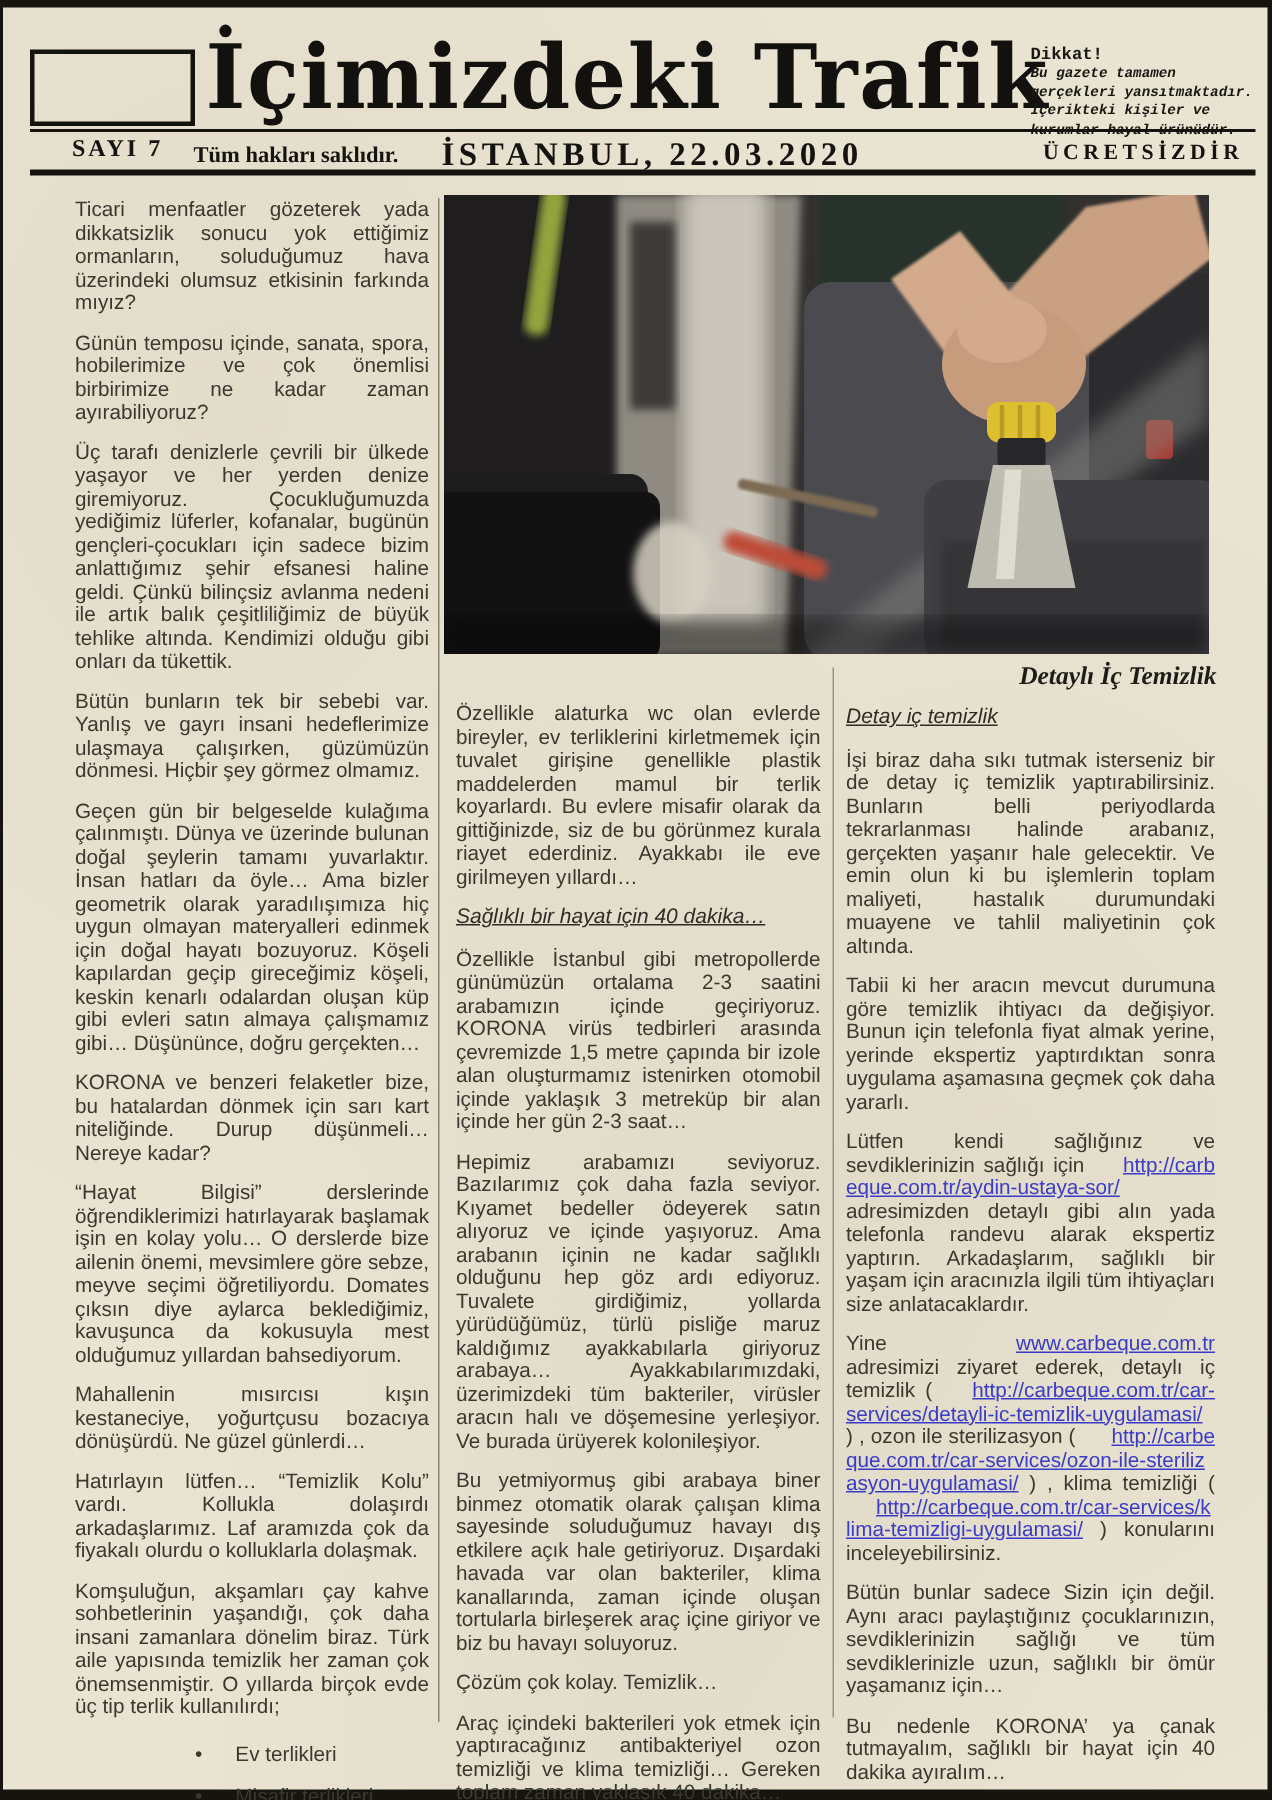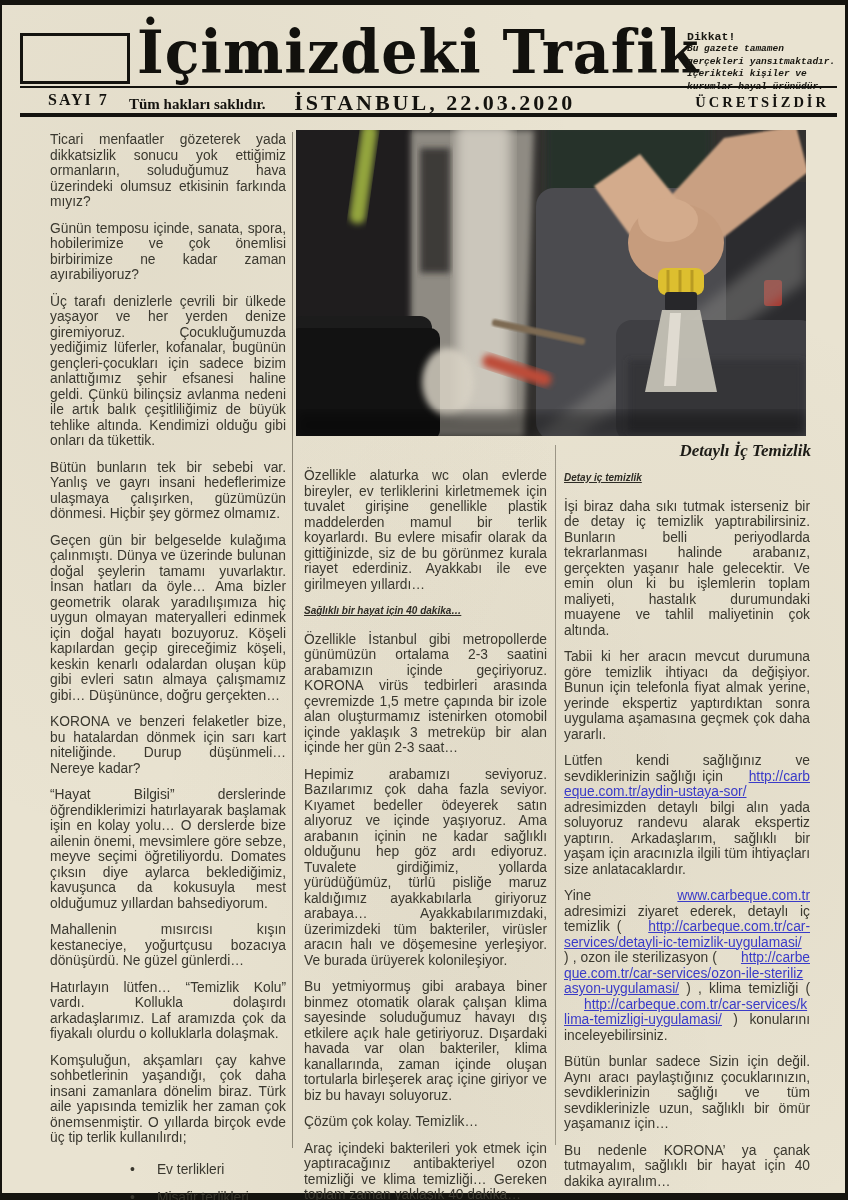--- a/index.html
+++ b/index.html
@@ -48,21 +48,21 @@
   .photo{position:absolute;left:294px;top:125px;width:510px;height:306px;overflow:hidden;}
   .photo-caption{position:absolute;right:34px;top:436px;
     font-family:"Liberation Serif",serif;font-weight:bold;font-style:italic;
     font-size:17px;color:#1d1c17;}
   
   .col{position:absolute;font-size:13.8px;line-height:15.5px;text-align:justify;color:#3a382f;}
   .col-1{left:48px;top:127px;width:236px;}
   .col-2{left:302px;top:463px;width:243px;}
   .col-3{left:562px;top:463px;width:246px;}
   .para{margin:0 0 11px 0;}
-  .col-heading{font-size:10px;font-weight:bold;font-style:italic;
+  .col-heading{font-size:14px;font-weight:normal;font-style:italic;
     text-decoration:underline;margin:2px 0 13px 0;color:#2e2c25;}
   .bullets{list-style:none;margin:16px 0 0 0;padding:0 0 0 80px;}
   .bullets li{margin-bottom:13px;}
   .bullets li::before{content:"•";margin-right:22px;font-size:14px;}
   .inline-link{color:#3a3bc8;text-decoration:underline;overflow-wrap:anywhere;word-break:break-all;cursor:pointer;margin-left:20px;}
   .divider-1{position:absolute;left:290px;top:127px;width:1px;height:1016px;background:rgba(62,57,45,.55);}
   .divider-2{position:absolute;left:553px;top:440px;width:1px;height:700px;background:rgba(62,57,45,.45);}
 </style>
 </head>
 <body>
@@ -159,20 +159,20 @@
       <p class="para">Özellikle İstanbul gibi metropollerde günümüzün ortalama 2-3 saatini arabamızın içinde geçiriyoruz. KORONA virüs tedbirleri arasında çevremizde 1,5 metre çapında bir izole alan oluşturmamız istenirken otomobil içinde yaklaşık 3 metreküp bir alan içinde her gün 2-3 saat…</p>
       <p class="para">Hepimiz arabamızı seviyoruz. Bazılarımız çok daha fazla seviyor. Kıyamet bedeller ödeyerek satın alıyoruz ve içinde yaşıyoruz. Ama arabanın içinin ne kadar sağlıklı olduğunu hep göz ardı ediyoruz. Tuvalete girdiğimiz, yollarda yürüdüğümüz, türlü pisliğe maruz kaldığımız ayakkabılarla giriyoruz arabaya… Ayakkabılarımızdaki, üzerimizdeki tüm bakteriler, virüsler aracın halı ve döşemesine yerleşiyor. Ve burada ürüyerek kolonileşiyor.</p>
       <p class="para">Bu yetmiyormuş gibi arabaya biner binmez otomatik olarak çalışan klima sayesinde soluduğumuz havayı dış etkilere açık hale getiriyoruz. Dışardaki havada var olan bakteriler, klima kanallarında, zaman içinde oluşan tortularla birleşerek araç içine giriyor ve biz bu havayı soluyoruz.</p>
       <p class="para">Çözüm çok kolay. Temizlik…</p>
       <p class="para">Araç içindeki bakterileri yok etmek için yaptıracağınız antibakteriyel ozon temizliği ve klima temizliği… Gereken toplam zaman yaklaşık 40 dakika…</p>
     </div>
   <div class="col col-3">
       <h3 class="col-heading">Detay iç temizlik</h3>
       <p class="para">İşi biraz daha sıkı tutmak isterseniz bir de detay iç temizlik yaptırabilirsiniz. Bunların belli periyodlarda tekrarlanması halinde arabanız, gerçekten yaşanır hale gelecektir. Ve emin olun ki bu işlemlerin toplam maliyeti, hastalık durumundaki muayene ve tahlil maliyetinin çok altında.</p>
       <p class="para">Tabii ki her aracın mevcut durumuna göre temizlik ihtiyacı da değişiyor. Bunun için telefonla fiyat almak yerine, yerinde ekspertiz yaptırdıktan sonra uygulama aşamasına geçmek çok daha yararlı.</p>
-      <p class="para"><span>Lütfen kendi sağlığınız ve sevdiklerinizin sağlığı için </span><a class="inline-link" href="#">http://carbeque.com.tr/aydin-ustaya-sor/</a><span> adresimizden detaylı bilgi alın yada soluyoruz randevu alarak ekspertiz yaptırın. Arkadaşlarım, sağlıklı bir yaşam için aracınızla ilgili tüm ihtiyaçları size anlatacaklardır.</span></p>
+      <p class="para"><span>Lütfen kendi sağlığınız ve sevdiklerinizin sağlığı için </span><a class="inline-link" href="#">http://carbeque.com.tr/aydin-ustaya-sor/</a><span> adresimizden detaylı gibi alın yada telefonla randevu alarak ekspertiz yaptırın. Arkadaşlarım, sağlıklı bir yaşam için aracınızla ilgili tüm ihtiyaçları size anlatacaklardır.</span></p>
       <p class="para"><span>Yine </span><a class="inline-link" href="#">www.carbeque.com.tr</a><span> adresimizi ziyaret ederek, detaylı iç temizlik ( </span><a class="inline-link" href="#">http://carbeque.com.tr/car-services/detayli-ic-temizlik-uygulamasi/</a><span> ) , ozon ile sterilizasyon ( </span><a class="inline-link" href="#">http://carbeque.com.tr/car-services/ozon-ile-sterilizasyon-uygulamasi/</a><span> ) , klima temizliği ( </span><a class="inline-link" href="#">http://carbeque.com.tr/car-services/klima-temizligi-uygulamasi/</a><span> ) konularını inceleyebilirsiniz.</span></p>
       <p class="para">Bütün bunlar sadece Sizin için değil. Aynı aracı paylaştığınız çocuklarınızın, sevdiklerinizin sağlığı ve tüm sevdiklerinizle uzun, sağlıklı bir ömür yaşamanız için…</p>
       <p class="para">Bu nedenle KORONA’ ya çanak tutmayalım, sağlıklı bir hayat için 40 dakika ayıralım…</p>
       <p class="para">Sağlıklı günlere…</p>
     </div>
 
 </div>
 
 </body></html>

